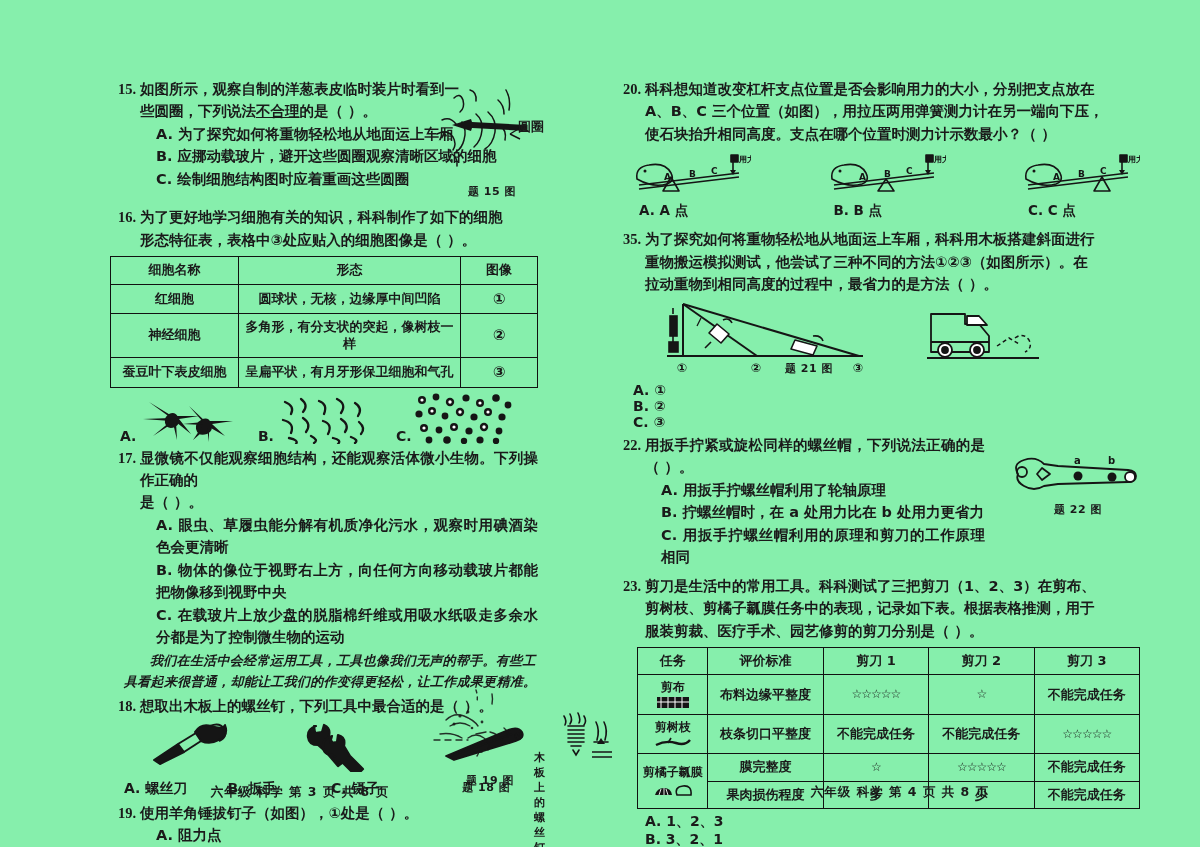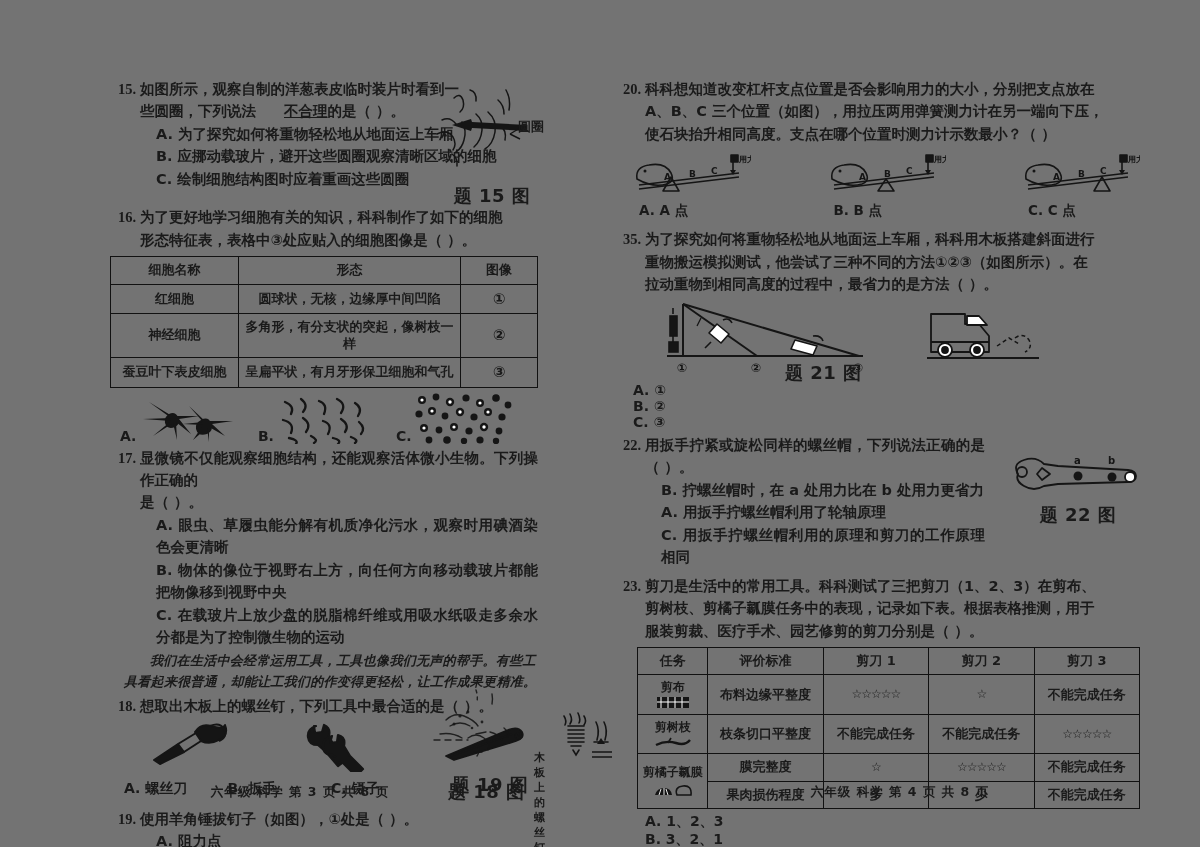--- a/index.html
+++ b/index.html
@@ -9,21 +9,21 @@
   body {
     width: 1200px; height: 847px;
     font-family: "DejaVu Sans", "Liberation Sans", sans-serif;
     color: #1a1a1a;
     overflow: hidden;
     position: relative;
   }
   .scan {
     position: absolute; inset: 0;
     display: flex;
-    background: #737373;
+    background: #86efac;
   }
   .page {
     position: relative;
     box-sizing: border-box;
   }
   .page-left  { width: 600px; padding: 78px 62px 0 110px; }
   .page-right { width: 600px; padding: 78px 60px 0 15px; }
 
   .q {
     position: relative;
@@ -40,21 +40,21 @@
     font-weight: 700;
     font-family: "Liberation Serif", serif;
     font-size: 14.5px;
   }
   .q-body { margin-left: 30px; }
   .q-stem { text-align: justify; }
   .opt {
     margin-left: 16px;
     text-align: justify;
   }
-  .u { text-decoration: underline; margin-left: 28px; }
+  .u { text-decoration: underline; }
 
   .para-intro {
     font-size: 13px;
     line-height: 1.6;
     font-weight: 700;
     text-indent: 2em;
     margin: 2px 0 3px 14px;
     font-style: italic;
     letter-spacing: .3px;
   }
@@ -97,21 +97,21 @@
   .optrow {
     display: flex;
     font-size: 14px;
     font-weight: 700;
     margin: 6px 0 4px 14px;
   }
   .optrow > div { flex: 1; }
 
   
   .fig-cap {
-    font-size: 18px;
+    font-size: 11px;
     font-weight: 700;
     text-align: center;
     margin-top: 1px;
     letter-spacing: .5px;
   }
   .fig-abs { position: absolute; }
   svg { display: block; }
   .ink { stroke: #151515; fill: none; }
   .inkf { fill: #151515; stroke: none; }
 
@@ -538,22 +538,22 @@
     <div class="choices3" style="margin-top:-4px;">
       <div>A. ①</div>
       <div>B. ②</div>
       <div>C. ③</div>
     </div>
 
     <div class="q" style="margin-top:2px; position:relative;">
       <span class="q-num">22.</span>
       <div class="q-body" style="width:340px;">
         <div class="q-stem">用扳手拧紧或旋松同样的螺丝帽，下列说法正确的是（    ）。</div>
+        <div class="opt">A. 用扳手拧螺丝帽利用了轮轴原理</div>
         <div class="opt">B. 拧螺丝帽时，在 a 处用力比在 b 处用力更省力</div>
-        <div class="opt">A. 用扳手拧螺丝帽利用了轮轴原理</div>
         <div class="opt">C. 用扳手拧螺丝帽利用的原理和剪刀的工作原理相同</div>
       </div>
 
       <div style="position:absolute; right:-8px; top:18px; width:140px;">
         <svg width="130" height="48" viewBox="0 0 130 48">
           <g class="ink" stroke-width="1.8" stroke-linejoin="round">
             <path d="M10 22 q-6 -10 6 -14 q12 -4 20 4 l14 2 l70 4 q8 1 8 6 q0 6 -8 6 l-70 2 l-14 2 q-10 6 -20 0 q-9 -5 -6 -12 Z"></path>
             <circle cx="14" cy="20" r="5"></circle>
             <path d="M34 16 l8 6 l-8 6 l-5 -6 z"></path>
             <circle cx="122" cy="25" r="5" fill="#fff"></circle>

